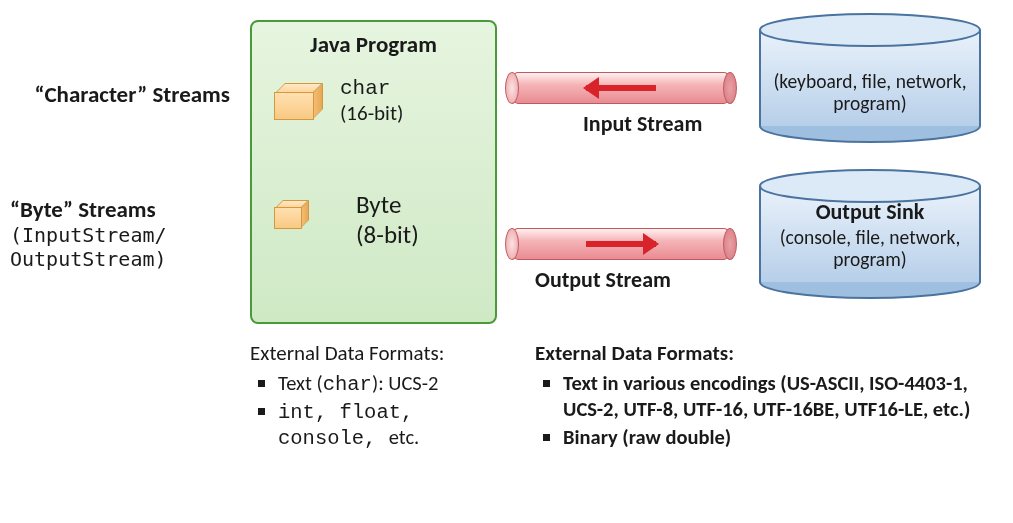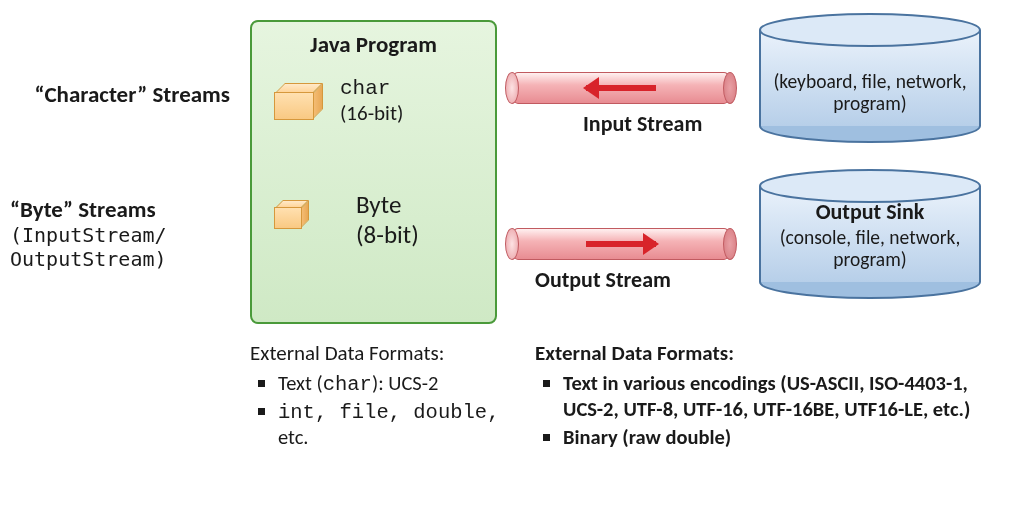--- a/index.html
+++ b/index.html
@@ -219,21 +219,21 @@
   <div class="t2">(console, file, network, program)</div>
 </div>
 
 <div class="abs bottom-left">
   <div class="hdr">External Data Formats:</div>
   <ul class="sq">
     <li>
       <span>Text (<span class="mono">char</span>): UCS-2</span>
     </li>
     <li>
-      <span class="mono">int, file, double, </span><span>etc.</span>
+      <span class="mono">int, float, console, </span><span>etc.</span>
     </li>
   </ul>
 </div>
 
 <div class="abs bottom-right">
   <div class="hdr">External Data Formats:</div>
   <ul class="sq">
     <li>Text in various encodings (US-ASCII, ISO-4403-1, UCS-2, UTF-8, UTF-16, UTF-16BE, UTF16-LE, etc.)</li>
     <li>Binary (raw double)</li>
   </ul>

